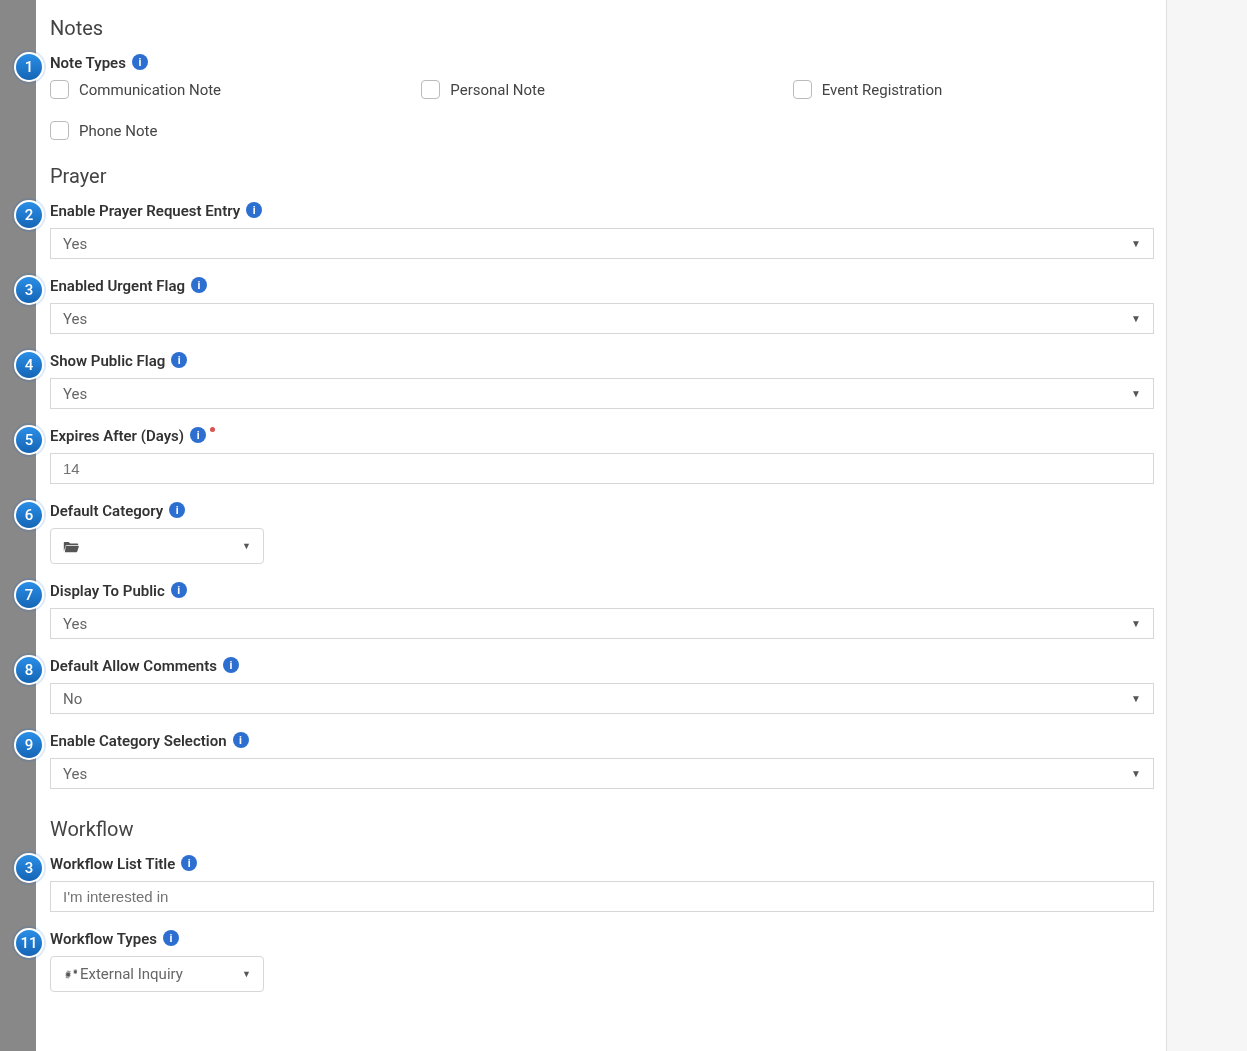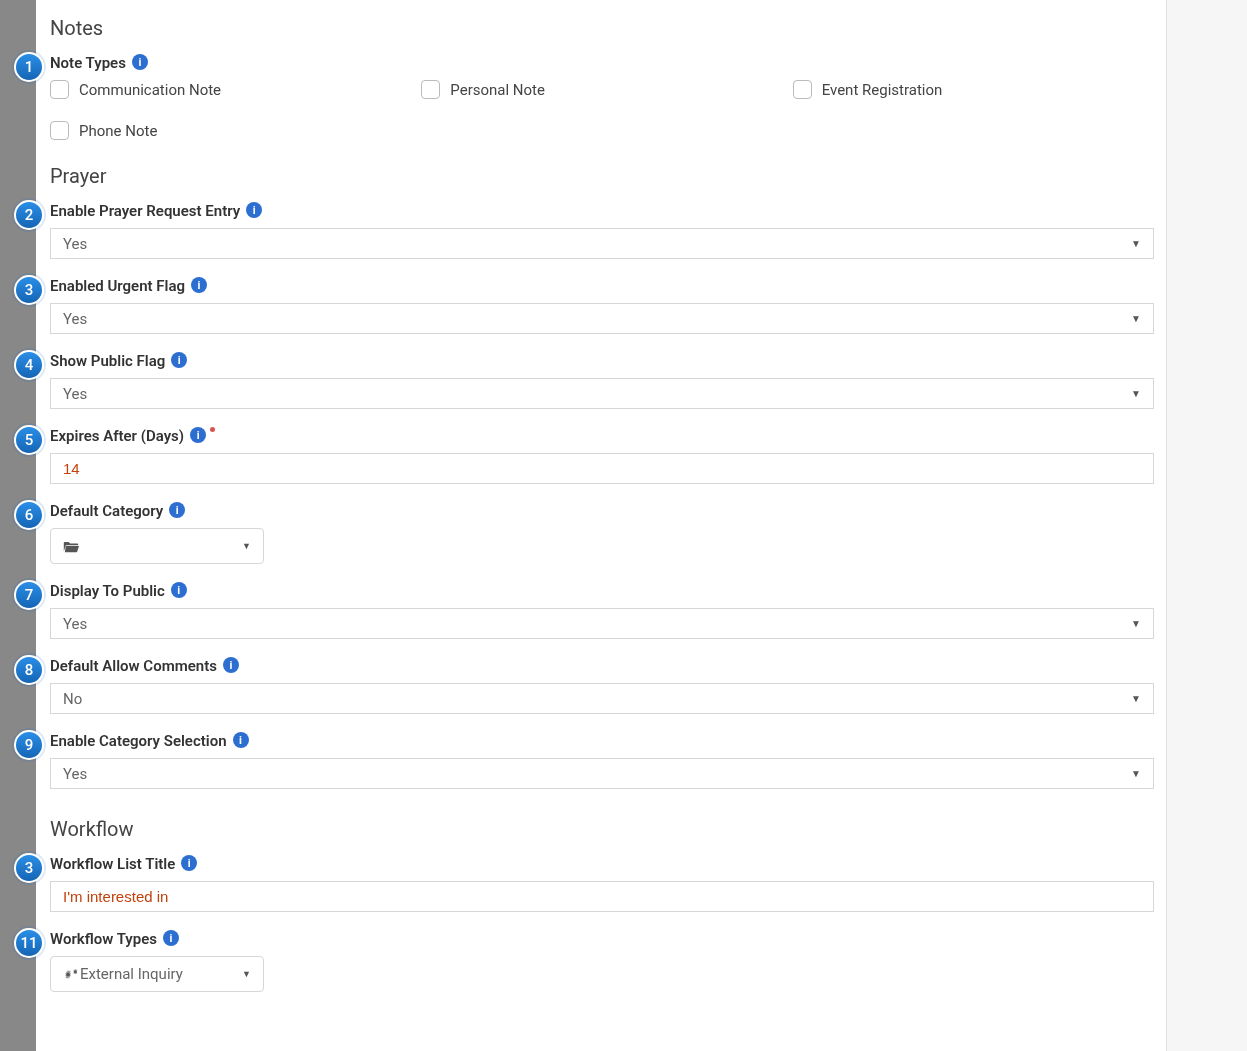--- a/index.html
+++ b/index.html
@@ -84,21 +84,21 @@
   }
   .select-control .caret {
     font-size: 10px;
     color: #555;
   }
   .text-control input {
     border: none;
     outline: none;
     width: 100%;
     font-size: 15px;
-    color: #c2410c;
+    color: #737373;
     background: transparent;
   }
   .picker-control {
     width: 214px;
     border: 1px solid #d7d7d7;
     border-radius: 4px;
     height: 36px;
     display: flex;
     align-items: center;
     justify-content: space-between;

